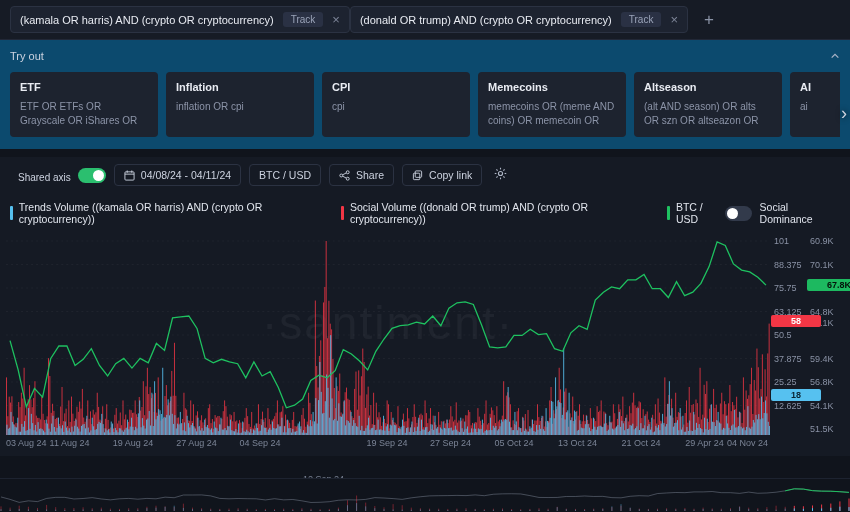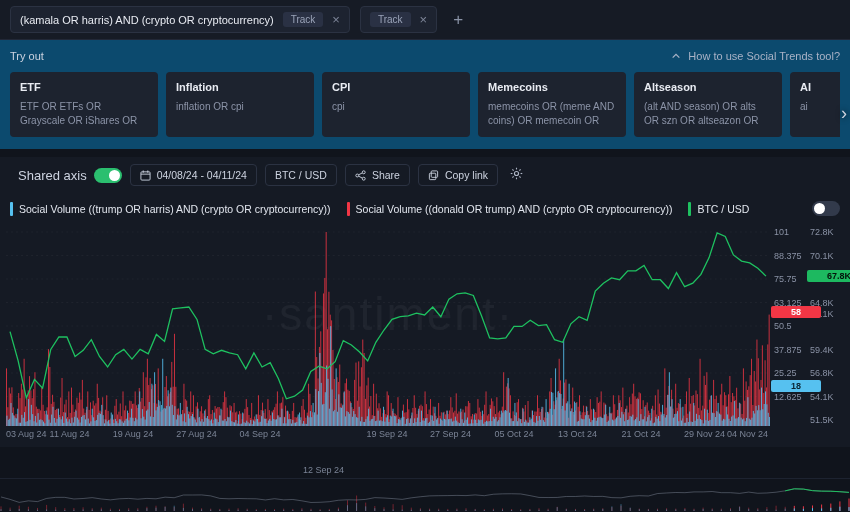--- a/index.html
+++ b/index.html
@@ -5,21 +5,21 @@
   * { box-sizing: border-box; }
   body {
     width: 850px; height: 512px; margin: 0; overflow: hidden; position: relative;
     background: #10141c; color: #dfe3ec;
     font-family: "Liberation Sans", sans-serif;
   }
   .topbar {
     display: flex; align-items: center; gap: 10px; height: 40px; padding: 0 10px;
     background: #161b25; border-bottom: 1px solid #222837;
   }
-  .chips { display: flex; gap: 10px; }
+  .chips { display: flex; }
   .chip {
     display: flex; align-items: center; gap: 9px;
     background: #1d2330; border: 1px solid #2b3242; border-radius: 4px;
     padding: 5px 9px; font-size: 11px; color: #e8ebf2; white-space: nowrap;
   }
   .chip .track { background: #2a3144; color: #9aa3b8; font-size: 10px; padding: 2px 8px; border-radius: 3px; cursor: pointer; }
   .chip .x { color: #7d8598; font-size: 13px; cursor: pointer; line-height: 1; }
   .add-btn { background: none; border: none; color: #8a93a6; font-size: 17px; cursor: pointer; padding: 0 6px; }
 
   .tryout { background: #0c4a6e; padding: 10px 10px 12px; position: relative; }
@@ -30,21 +30,21 @@
   .card { min-width: 148px; width: 148px; background: #1d232f; border-radius: 4px; padding: 9px 10px; cursor: pointer; }
   .card-title { font-size: 11px; font-weight: bold; color: #e8ebf2; margin-bottom: 7px; }
   .card-sub { font-size: 10px; color: #8c94a8; line-height: 1.4; height: 28px; overflow: hidden; }
   .cards-chevron { position: absolute; right: 3px; top: 58%; color: #cdd3df; font-size: 18px; cursor: pointer; text-shadow: 0 0 6px #000; }
 
   .section-gap { height: 8px; background: #10141c; }
 
   .chart-section { background: #151a24; padding-bottom: 4px; }
   .chart-header { display: flex; align-items: center; height: 36px; padding: 0 10px; }
   .chart-title { color: #8d96aa; font-size: 12px; flex: 1; }
-  .shared-axis { display: flex; align-items: flex-end; gap: 7px; font-size: 13px; color: #cdd3e0; margin-left: 8px; }
+  .shared-axis { display: flex; align-items: flex-end; gap: 7px; font-size: 10px; color: #cdd3e0; margin-left: 8px; }
   .toggle { width: 28px; height: 15px; border-radius: 8px; position: relative; display: inline-block; cursor: pointer; }
   .toggle .knob { position: absolute; top: 2px; width: 11px; height: 11px; border-radius: 50%; background: #fff; }
   .toggle.on { background: #2bbf6f; } .toggle.on .knob { right: 2px; }
   .toggle.off { background: #323a4b; } .toggle.off .knob { left: 2px; }
   .hbtn {
     display: flex; align-items: center; gap: 6px; border: 1px solid #2b3242; border-radius: 4px;
     padding: 4px 9px; font-size: 10.5px; color: #cdd3e0; margin-left: 8px; background: transparent; cursor: pointer;
     white-space: nowrap;
   }
   .hbtn svg, .help svg { flex: none; }
@@ -87,35 +87,35 @@
 <body>
 
 <div class="topbar">
   <div class="chips" id="chips">
       <div class="chip">
         <span class="qtext">(kamala OR harris) AND (crypto OR cryptocurrency)</span>
         <span class="track">Track</span>
         <span class="x">×</span>
       </div>
       <div class="chip">
+        <span class="qtext">(donald OR trump) AND (crypto OR cryptocurrency)</span>
         <span class="track">Track</span>
         <span class="x">×</span>
       </div>
     </div>
   <button class="add-btn">+</button>
 </div>
 
 <div class="tryout">
   <div class="tryout-head">
     <span class="tryout-title">Try out</span>
     <span class="help">
       <svg width="10" height="10" viewBox="0 0 12 12" fill="none" stroke="currentColor" stroke-width="1.5">
           <polyline points="2,8 6,4 10,8"></polyline>
         </svg>
-      <span>How to use Social Trends tool?</span>
     </span>
   </div>
   <div class="cards" id="cards">
       <div class="card">
         <div class="card-title">ETF</div>
         <div class="card-sub">ETF OR ETFs OR Grayscale OR iShares OR blackrock OR vanec...</div>
       </div>
       <div class="card">
         <div class="card-title">Inflation</div>
         <div class="card-sub">inflation OR cpi</div>
@@ -193,35 +193,36 @@
             <line x1="10.1" y1="3.9" x2="11.4" y2="2.6"></line>
           </g>
         </svg>
     </button>
   </div>
 
   <div class="legend">
     <div class="legend-items" id="legend-items">
         <div class="legend-item">
           <span class="legend-swatch" style="background: rgb(86, 193, 240);"></span>
-          <span>Social Volume ((trump OR harris) AND (crypto OR cryptocurrency))</span>
+          <span>Trends Volume ((kamala OR harris) AND (crypto OR cryptocurrency))</span>
         </div>
         <div class="legend-item">
           <span class="legend-swatch" style="background: rgb(242, 54, 69);"></span>
           <span>Social Volume ((donald OR trump) AND (crypto OR cryptocurrency))</span>
         </div>
         <div class="legend-item">
           <span class="legend-swatch" style="background: rgb(30, 193, 96);"></span>
           <span>BTC / USD</span>
         </div>
       </div>
     <div class="legend-right">
       <span class="toggle off">
           <span class="knob"></span>
         </span>
+      <span>Social Dominance</span>
     </div>
   </div>
 
   <div class="chart-area">
     <div class="plot">
       <div class="watermark">·santiment·</div>
       <svg id="chart-svg" viewBox="0 0 760 200" preserveAspectRatio="none">
           <line x1="0" x2="760" y1="6" y2="6" stroke="rgba(255,255,255,0.045)" stroke-dasharray="2 3"></line>
           <line x1="0" x2="760" y1="29.5" y2="29.5" stroke="rgba(255,255,255,0.045)" stroke-dasharray="2 3"></line>
           <line x1="0" x2="760" y1="53" y2="53" stroke="rgba(255,255,255,0.045)" stroke-dasharray="2 3"></line>
@@ -241,21 +242,21 @@
         <div class="tick" style="top: 53px;">75.75</div>
         <div class="tick" style="top: 76.5px;">63.125</div>
         <div class="tick" style="top: 100px;">50.5</div>
         <div class="tick" style="top: 123.5px;">37.875</div>
         <div class="tick" style="top: 147px;">25.25</div>
         <div class="tick" style="top: 170.5px;">12.625</div>
         <div class="badge red" style="top: 86.0396px;">58</div>
         <div class="badge blue" style="top: 160.495px;">18</div>
       </div>
     <div class="axis axis-price" id="axis-price">
-        <div class="tick" style="top: 6px;">72.8K</div>
+        <div class="tick" style="top: 6px;">60.9K</div>
         <div class="tick" style="top: 29.5px;">70.1K</div>
         <div class="tick" style="top: 53px;">67.4K</div>
         <div class="tick" style="top: 76.5px;">64.8K</div>
         <div class="tick" style="top: 88px; text-align: center;">62.1K</div>
         <div class="tick" style="top: 123.5px;">59.4K</div>
         <div class="tick" style="top: 147px;">56.8K</div>
         <div class="tick" style="top: 170.5px;">54.1K</div>
         <div class="tick" style="top: 194px;">51.5K</div>
         <div class="badge green" style="top: 50.1315px;">67.8K</div>
       </div>
@@ -265,21 +266,21 @@
       <div class="xlabel" style="left: 8.33333%;">11 Aug 24</div>
       <div class="xlabel" style="left: 16.6667%;">19 Aug 24</div>
       <div class="xlabel" style="left: 25%;">27 Aug 24</div>
       <div class="xlabel" style="left: 33.3333%;">04 Sep 24</div>
       <div class="xlabel" style="left: 41.6667%; margin-top: 36px;">12 Sep 24</div>
       <div class="xlabel" style="left: 50%;">19 Sep 24</div>
       <div class="xlabel" style="left: 58.3333%;">27 Sep 24</div>
       <div class="xlabel" style="left: 66.6667%;">05 Oct 24</div>
       <div class="xlabel" style="left: 75%;">13 Oct 24</div>
       <div class="xlabel" style="left: 83.3333%;">21 Oct 24</div>
-      <div class="xlabel" style="left: 91.6667%;">29 Nov 24</div>
+      <div class="xlabel" style="left: 91.6667%;">29 Apr 24</div>
       <div class="xlabel last" style="left: 100%;">04 Nov 24</div>
     </div>
 </div>
 
 <div class="navigator">
   <svg id="nav-svg" viewBox="0 0 850 34" preserveAspectRatio="none">
       <path d="M1.0,33V28.2M10.1,33V29.5M19.2,33V27.5M28.4,33V28.6M37.5,33V29.8M46.6,33V26.7M55.7,33V29M64.8,33V30.1M73.9,33V29.8M83.1,33V29.2M92.2,33V30.1M101.3,33V29.5M110.4,33V30.5M119.5,33V30.8M128.7,33V30.1M137.8,33V30.1M146.9,33V28.6M156.0,33V27.5M165.1,33V28.2M174.2,33V28.9M183.4,33V25.4M192.5,33V29.5M201.6,33V30.1M210.7,33V30.5M219.8,33V30.8M229.0,33V30.5M238.1,33V30.1M247.2,33V30.6M256.3,33V31.1M265.4,33V30.8M274.5,33V31.1M283.7,33V30.5M292.8,33V30.8M301.9,33V30.1M311.0,33V30.6M320.1,33V31.1M329.3,33V30.8M338.4,33V29.5M347.5,33V21.9M356.6,33V17M365.7,33V24.3M374.8,33V27.9M384.0,33V29.2M393.1,33V25.9M402.2,33V27M411.3,33V29.5M420.4,33V30.1M429.6,33V30.5M438.7,33V30.6M447.8,33V30.8M456.9,33V30.5M466.0,33V30.1M475.2,33V30.8M484.3,33V31.1M493.4,33V30.6M502.5,33V30.3M511.6,33V30.9M520.7,33V31.1M529.9,33V30.8M539.0,33V30.1M548.1,33V30.6M557.2,33V28.6M566.3,33V30.5M575.5,33V30.8M584.6,33V30.9M593.7,33V30.5M602.8,33V30.1M611.9,33V29M621.0,33V27.5M630.2,33V29.8M639.3,33V30.5M648.4,33V30.8M657.5,33V30.6M666.6,33V30.1M675.8,33V30.5M684.9,33V29.8M694.0,33V30.6M703.1,33V29.5M712.2,33V30.3M721.3,33V30.5M730.5,33V30M739.6,33V28.2M748.7,33V29.5M757.8,33V30.1M766.9,33V29M776.1,33V27.5M785.2,33V28.6" stroke="#f23645" opacity="0.45" stroke-width="1" fill="none"></path>
       <path d="M1.0,33V31.1M10.1,33V31.6M19.2,33V30.8M28.4,33V31.3M37.5,33V31.7M46.6,33V31.4M55.7,33V31.6M64.8,33V31.9M73.9,33V31.7M83.1,33V31.4M92.2,33V31.6M101.3,33V31.3M110.4,33V31.9M119.5,33V32M128.7,33V31.7M137.8,33V31.6M146.9,33V30.1M156.0,33V29.5M165.1,33V28.6M174.2,33V27.5M183.4,33V29.8M192.5,33V31.1M201.6,33V31.4M210.7,33V31.6M219.8,33V31.7M229.0,33V31.9M238.1,33V31.6M247.2,33V31.7M256.3,33V32M265.4,33V31.9M274.5,33V32M283.7,33V31.7M292.8,33V31.9M301.9,33V31.6M311.0,33V31.7M320.1,33V32M329.3,33V31.9M338.4,33V31.1M347.5,33V27M356.6,33V24.8M365.7,33V28.2M374.8,33V30.1M384.0,33V31.1M393.1,33V31.4M402.2,33V31.6M411.3,33V31.7M420.4,33V31.4M429.6,33V31.6M438.7,33V31.7M447.8,33V31.9M456.9,33V31.6M466.0,33V31.7M475.2,33V31.4M484.3,33V31.9M493.4,33V31.7M502.5,33V31.6M511.6,33V31.9M520.7,33V32M529.9,33V31.7M539.0,33V31.6M548.1,33V31.7M557.2,33V29M566.3,33V31.1M575.5,33V31.6M584.6,33V31.7M593.7,33V31.4M602.8,33V30.8M611.9,33V28.2M621.0,33V25.9M630.2,33V29.5M639.3,33V31.1M648.4,33V31.4M657.5,33V31.6M666.6,33V31.3M675.8,33V31.4M684.9,33V31.1M694.0,33V31.6M703.1,33V30.8M712.2,33V31.4M721.3,33V31.6M730.5,33V31.3M739.6,33V28.6M748.7,33V30.8M757.8,33V31.4M766.9,33V31.1M776.1,33V31.6M785.2,33V30.5" stroke="#56c1f0" opacity="0.45" stroke-width="1" fill="none"></path>
       <path d="M794.3,33V27.68M803.4,33V28.1M812.5,33V27.26M821.6,33V26.28M830.8,33V25.3M839.9,33V23.060000000000002M849.0,33V20.12" stroke="#f23645" opacity="1" stroke-width="1" fill="none"></path>
       <path d="M794.3,33V30.34M803.4,33V30.76M812.5,33V30.06M821.6,33V30.34M830.8,33V29.64M839.9,33V28.52M849.0,33V28.94" stroke="#56c1f0" opacity="1" stroke-width="1" fill="none"></path>

